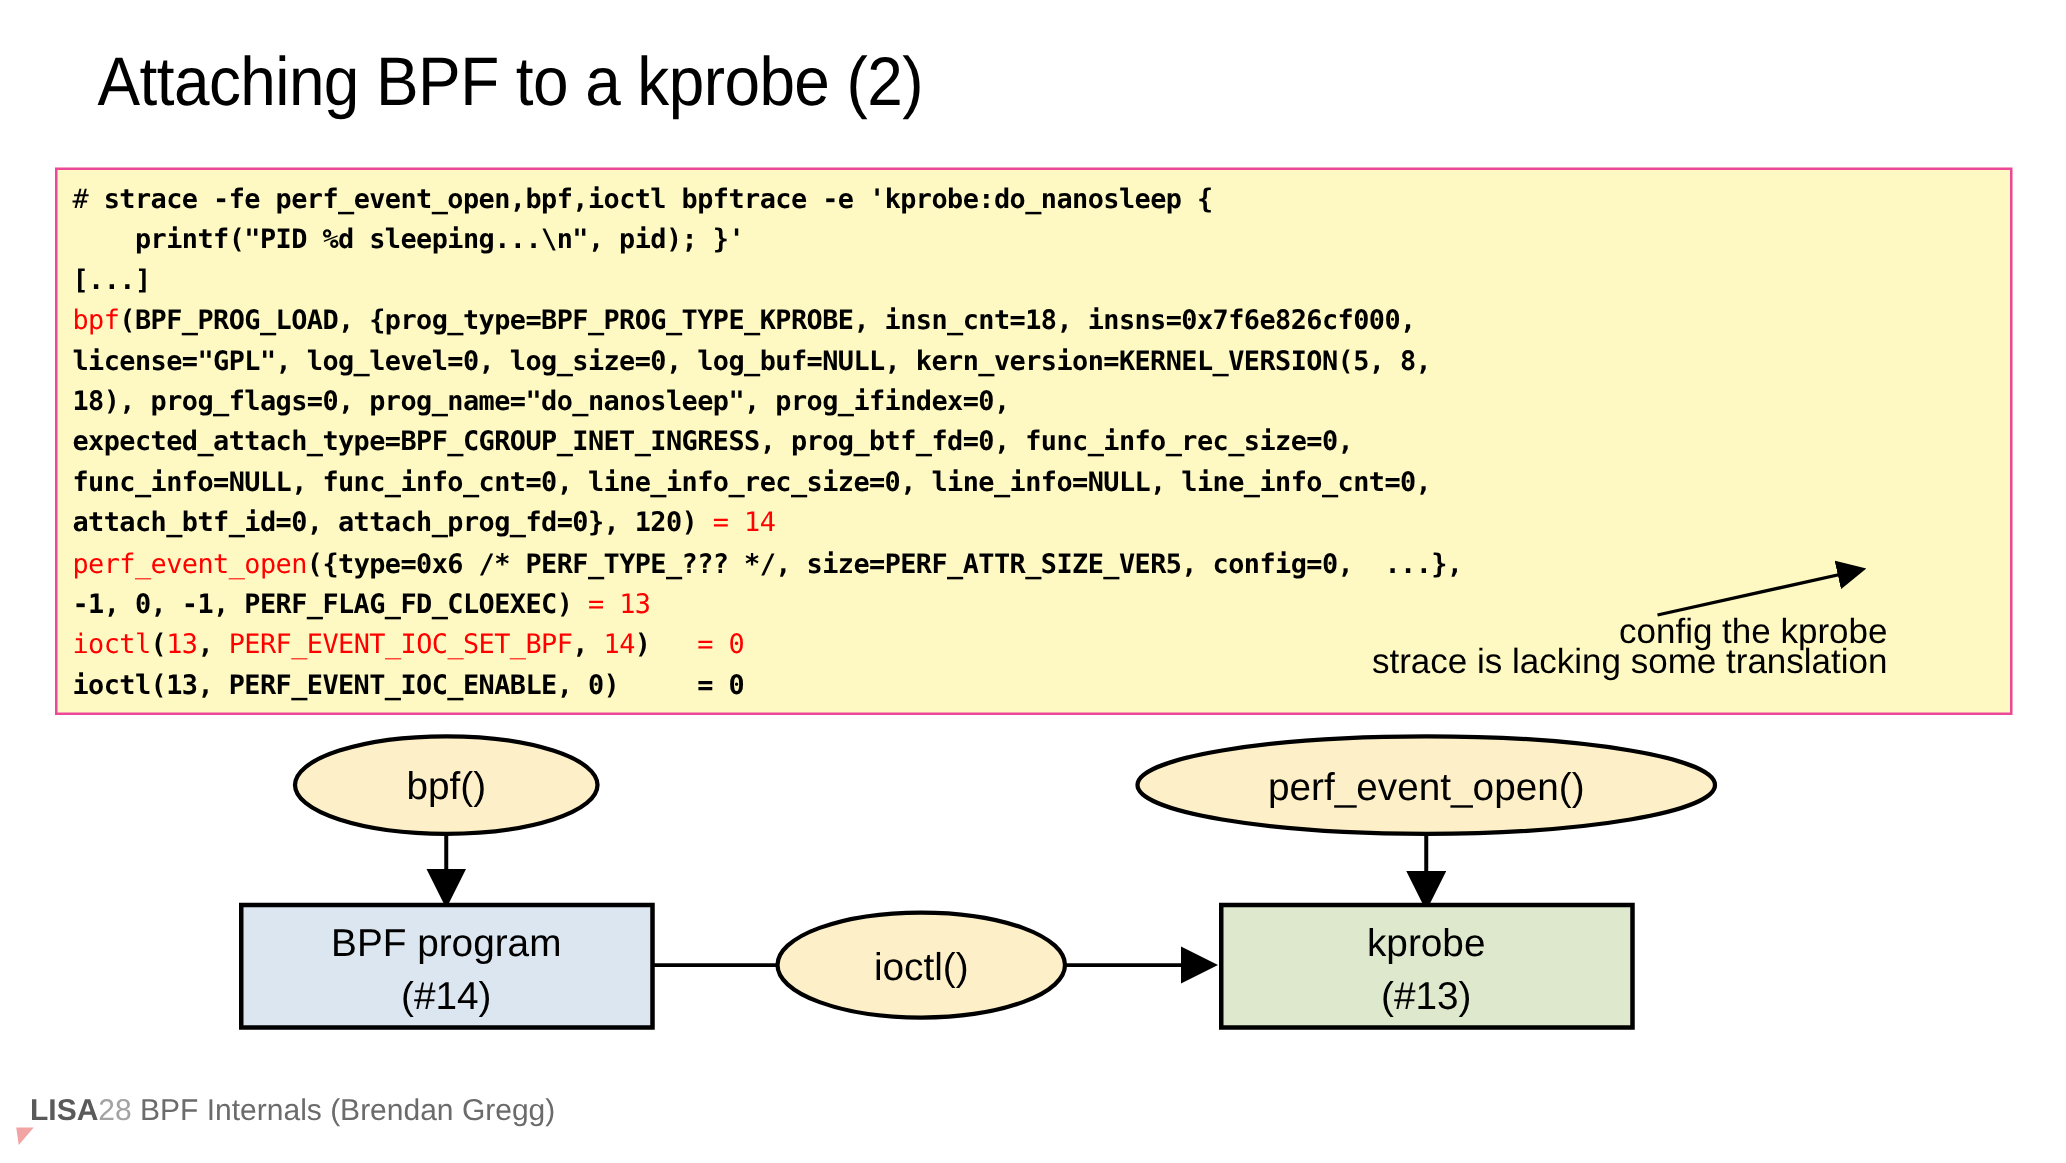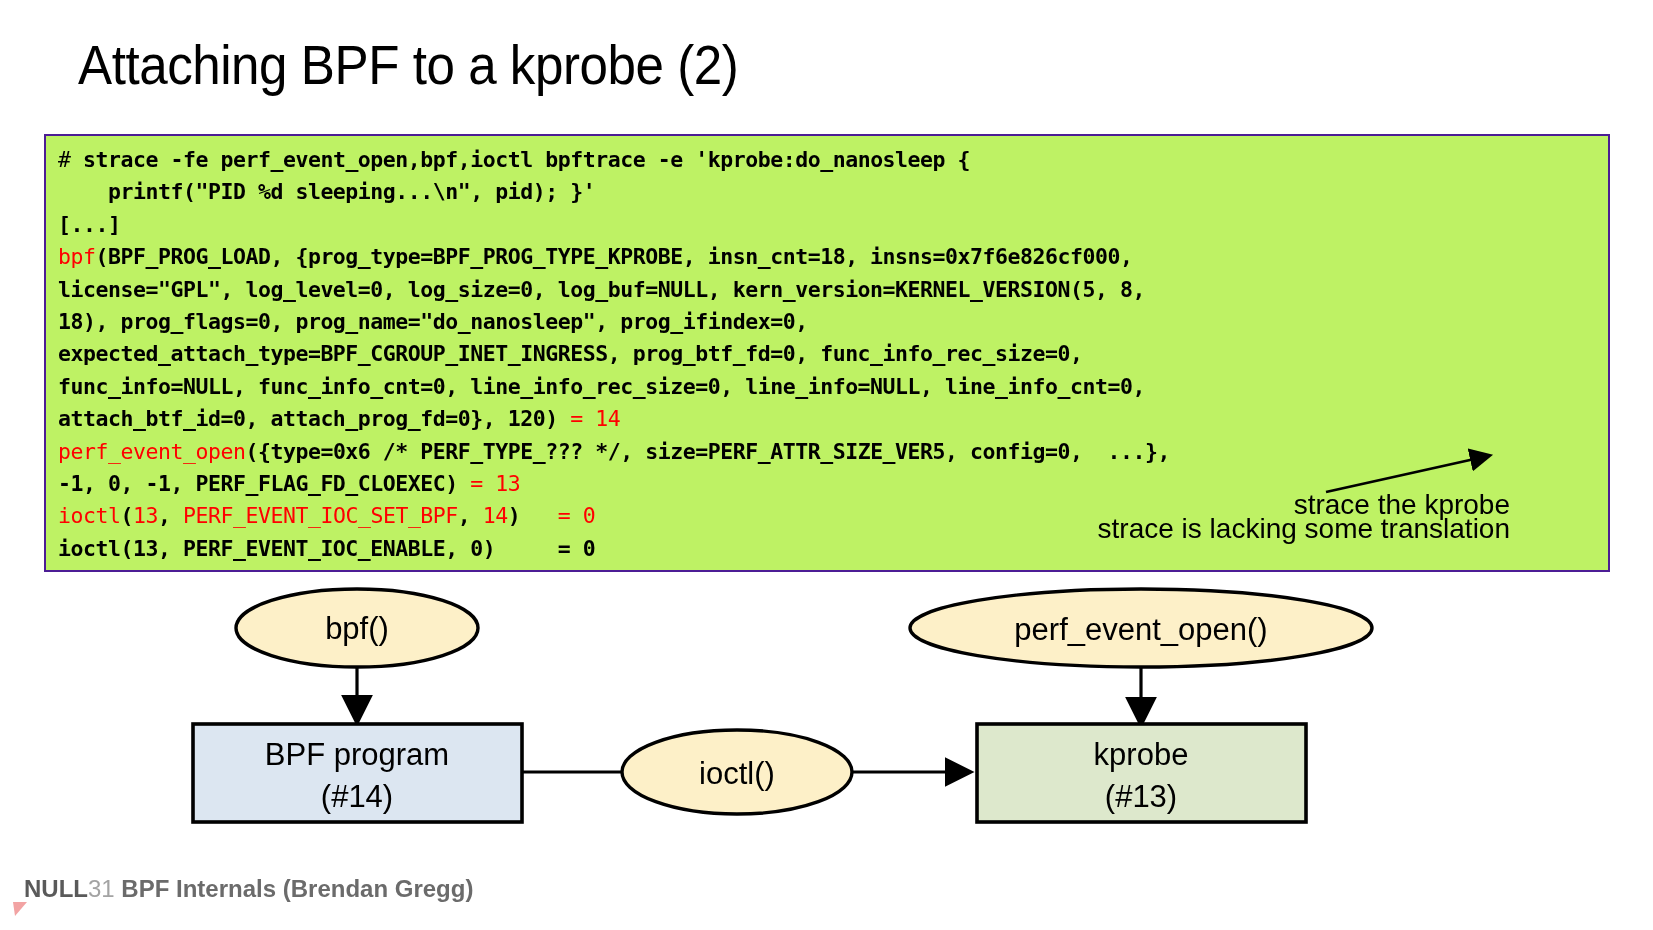--- a/index.html
+++ b/index.html
@@ -31,22 +31,22 @@
     transform-origin: left top;
   }
 
   
   #code-block {
     position: absolute;
     left: 44px;
     top: 134px;
     width: 1566px;
     height: 438px;
-    background: #bef264;
-    border: 2px solid #4c1d95;
+    background: #fef9c3;
+    border: 2px solid #ec4899;
     box-sizing: border-box;
     overflow: hidden;
   }
   #code-lines {
     position: absolute;
     left: 12px;
     top: 8px;
     font-family: "DejaVu Sans Mono", monospace;
     font-size: 21.5px;
     line-height: 32.4px;
@@ -99,21 +99,21 @@
   #footer {
     position: absolute;
     left: 24px;
     top: 875px;
     font-size: 24px;
     line-height: 28px;
     white-space: nowrap;
   }
   #footer .lisa { font-weight: bold; color: #5a5a5a; }
   #footer .year { font-weight: normal; color: #a3a3a3; }
-  #footer .subtitle { font-weight: bold; color: #6b6b6b; }
+  #footer .subtitle { font-weight: normal; color: #6b6b6b; }
   #footer-mark {
     position: absolute;
     left: 11px;
     top: 900px;
     width: 18px;
     height: 20px;
   }
 </style>
 </head>
 <body>
@@ -126,21 +126,21 @@
 
 <svg id="callout-arrow" viewBox="0 0 190 60">
   <defs>
     <marker id="cArrow" markerWidth="9" markerHeight="9" refX="7" refY="4.5" orient="auto">
       <path d="M0,0 L9,4.5 L0,9 z" fill="#000000"></path>
     </marker>
   </defs>
   <line x1="6" y1="52" x2="168" y2="16" stroke="#000000" stroke-width="2.6" marker-end="url(#cArrow)"></line>
 </svg>
 
-<div class="callout" id="callout-kprobe">strace the kprobe</div>
+<div class="callout" id="callout-kprobe">config the kprobe</div>
 <div class="callout" id="callout-strace">strace is lacking some translation</div>
 
 <svg id="diagram" viewBox="0 0 1653 290">
   <defs>
     <marker id="dArrow" markerWidth="10" markerHeight="10" refX="8.5" refY="5" orient="auto">
       <path d="M0,0 L10,5 L0,10 z" fill="#000000"></path>
     </marker>
   </defs>
 
   <line x1="357" y1="83" x2="357" y2="150" stroke="#000000" stroke-width="3.2" marker-end="url(#dArrow)"></line>
@@ -169,16 +169,16 @@
     <text class="node-label" x="357" y="235">(#14)</text>
   </g>
 
   <g>
     <rect x="977" y="152" width="329" height="98" fill="#dde8cc" stroke="#000000" stroke-width="3.6"></rect>
     <text class="node-label" x="1141" y="193">kprobe</text>
     <text class="node-label" x="1141" y="235">(#13)</text>
   </g>
 </svg>
 
-<div id="footer"><span class="lisa">NULL</span><span class="year">31</span><span class="subtitle"> BPF Internals (Brendan Gregg)</span></div>
+<div id="footer"><span class="lisa">LISA</span><span class="year">28</span><span class="subtitle"> BPF Internals (Brendan Gregg)</span></div>
 <svg id="footer-mark" viewBox="0 0 18 20">
   <path d="M2,2 L16,2 L4,16 Z" fill="#f2a3a3"></path>
 </svg>
 
 </body></html>

